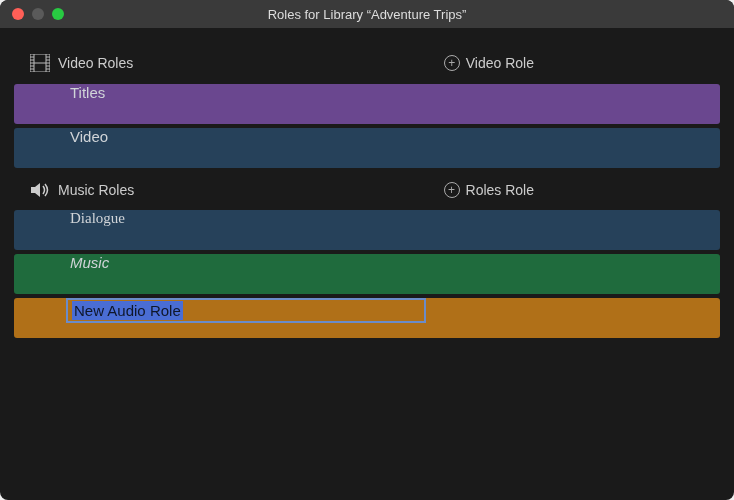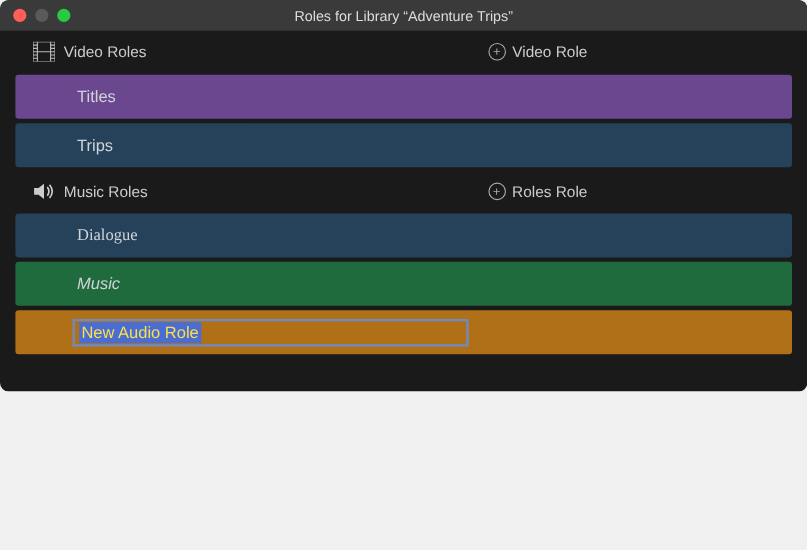--- a/index.html
+++ b/index.html
@@ -10,21 +10,21 @@
     body {
       font-family: -apple-system, BlinkMacSystemFont, "Helvetica Neue", Arial, sans-serif;
       background: #f0f0f0;
       display: flex;
       justify-content: center;
       align-items: flex-start;
       padding: 0;
     }
     .window {
       width: 734px;
-      height: 356px;
+      height: 500px;
       background: #1a1a1a;
       border-radius: 8px;
       overflow: hidden;
       position: relative;
     }
     .titlebar {
       height: 28px;
       background: #3a3a3a;
       display: flex;
       align-items: center;
@@ -50,20 +50,21 @@
       left: 0;
       right: 0;
       text-align: center;
       color: #ddd;
       font-size: 13px;
       pointer-events: none;
     }
     .content {
       padding: 0;
       background: #1a1a1a;
+      margin-top: 16px;
     }
     .section-header {
       display: flex;
       align-items: center;
       padding: 10px 30px 8px 30px;
       color: #ccc;
       font-size: 14px;
     }
     .section-header .icon-wrapper {
       width: 28px;
@@ -93,21 +94,21 @@
       justify-content: center;
       font-size: 12px;
       line-height: 1;
       color: #aaa;
     }
     .role-row {
       height: 40px;
       margin: 4px 14px;
       border-radius: 3px;
       display: flex;
-      align-items: center;
+      align-items: flex-start;
       padding-left: 56px;
       color: #d0d4d8;
       font-size: 15px;
       cursor: pointer;
     }
     .role-titles { background: #6a478f; }
     .role-video { background: #26415a; }
     .role-dialogue { background: #26415a; font-family: Liberation Serif, serif; }
     .role-effects { background: #1f6968; }
     .role-music { background: #1f6b3d; font-style: italic; }
@@ -124,21 +125,21 @@
       width: 360px;
       outline: none;
       font-family: inherit;
     }
     .edit-field::selection {
       background: #4a6dd4;
       color: #fff;
     }
     .edit-value {
       background: #4a6dd4;
-      color: #fde047;
+      color: #0f172a;
       padding: 1px 2px;
     }
   </style>
 </head>
 <body>
 
 <div class="window">
   <div class="titlebar">
     <div class="traffic-lights">
       <div class="traffic-light tl-red"></div>
@@ -173,21 +174,21 @@
       <div class="add-button">
         <span class="plus-circle">+</span>
         <span>Video Role</span>
       </div>
     </div>
 
     <div class="role-row role-titles">
       <span>Titles</span>
     </div>
     <div class="role-row role-video">
-      <span>Trips</span>
+      <span>Video</span>
     </div>
 
     <div class="section-header">
       <span class="icon-wrapper speaker-icon">
         <svg width="20" height="16" viewBox="0 0 20 16">
           <path d="M1 5 L5 5 L10 1 L10 15 L5 11 L1 11 Z" fill="#ccc"></path>
           <path d="M13 4 Q16 8 13 12" fill="none" stroke="#ccc" stroke-width="1.5"></path>
           <path d="M15 2 Q20 8 15 14" fill="none" stroke="#ccc" stroke-width="1.5"></path>
         </svg>
       </span>

